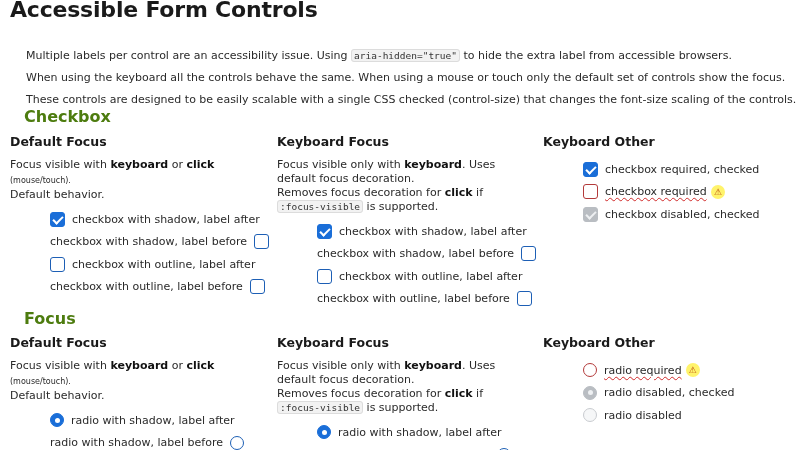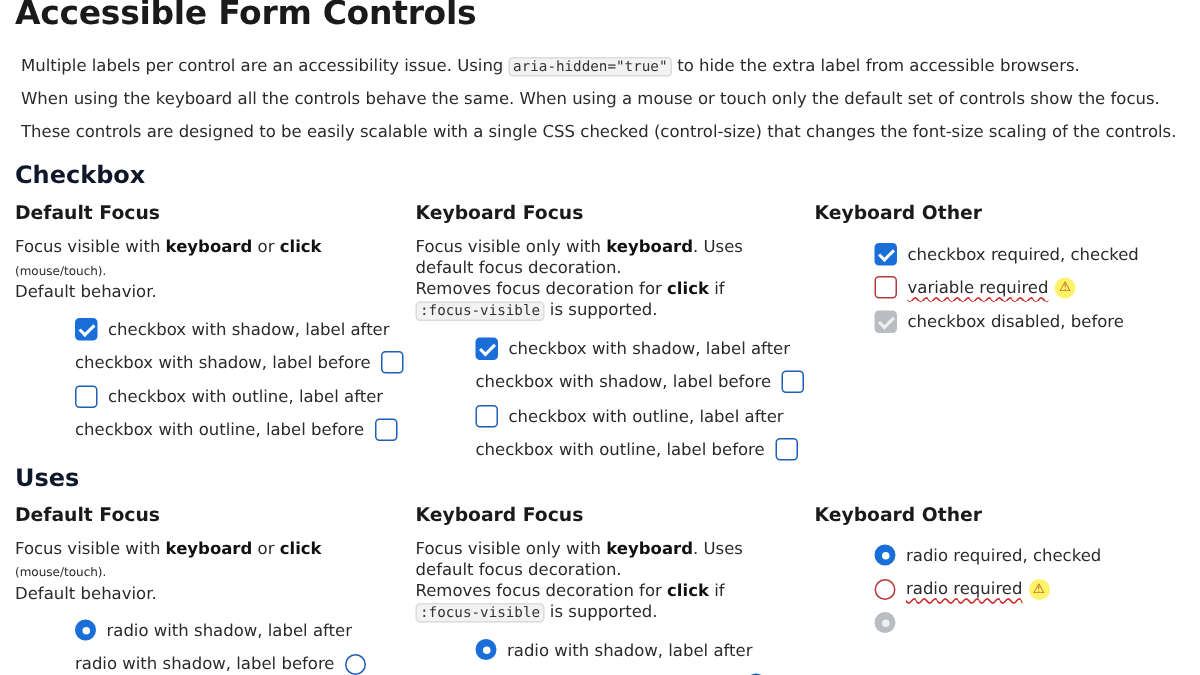--- a/index.html
+++ b/index.html
@@ -6,27 +6,27 @@
   body {
     width: 800px; height: 450px; overflow: hidden;
     font-family: "DejaVu Sans", "Liberation Sans", sans-serif;
     color: #222222;
     position: relative;
   }
   h1 {
     position: absolute; left: 10px; top: -3px; margin: 0;
     font-size: 22px; font-weight: bold; color: #1a1a1a; letter-spacing: -0.2px;
   }
-  .intro { position: absolute; left: 10px; font-size: 11px; color: #2a2a2a; margin: 4px; white-space: nowrap; }
+  .intro { position: absolute; left: 10px; font-size: 11px; color: #2a2a2a; margin: 16px; white-space: nowrap; }
   code {
     font-family: "DejaVu Sans Mono", "Liberation Mono", monospace;
     font-size: 9.5px; background: #f2f2f2; border: 1px solid #dcdcdc;
     border-radius: 3px; padding: 0 2px; color: #333;
   }
-  h2 { position: absolute; left: 10px; margin: 0; font-size: 16px; font-weight: bold; color: #0f172a; }
+  h2 { position: absolute; left: 24px; margin: 0; font-size: 16px; font-weight: bold; color: #4d7c0f; }
   .col { position: absolute; width: 250px; }
   .col h3 { margin: 0 0 9px 0; font-size: 12.5px; font-weight: bold; color: #1a1a1a; }
   .desc { font-size: 11px; line-height: 14px; margin: 0 0 6px 0; color: #2a2a2a; }
   .desc b { color: #111; }
   .small { font-size: 8px; }
   .row { display: flex; align-items: center; height: 22.5px; font-size: 11px; color: #2a2a2a; white-space: nowrap; padding-left: 40px; }
   .row .lbl { margin: 0 7px; }
   .row .lbl.before { margin-left: 0; }
   .row .lbl.after { margin-right: 0; }
   .box {
@@ -122,30 +122,30 @@
 </div>
 
 <div class="col" style="left:543px; top:134px">
   <h3>Keyboard Other</h3>
   <label class="row">
       <span class="box checked"></span>
       <span class="lbl after">checkbox required, checked</span>
     </label>
   <label class="row">
       <span class="box invalid"></span>
-      <span class="lbl after wavy">variable required</span>
+      <span class="lbl after wavy">checkbox required</span>
       <span class="warn">⚠</span>
     </label>
   <label class="row">
       <span class="box dis-checked"></span>
-      <span class="lbl after">checkbox disabled, before</span>
+      <span class="lbl after">checkbox disabled, checked</span>
     </label>
 </div>
 
-<h2 style="top:309px">Uses</h2>
+<h2 style="top:309px">Focus</h2>
 
 <div class="col" style="left:10px; top:335px">
   <h3>Default Focus</h3>
   <p class="desc"><span>Focus visible with </span><b>keyboard</b><span> or </span><b>click</b><span class="small"> (mouse/touch).</span><br><span>Default behavior.</span></p>
   <label class="row">
       <span class="radio checked"></span>
       <span class="lbl after">radio with shadow, label after</span>
     </label>
   <label class="row">
       <span class="lbl before">radio with shadow, label before</span>
@@ -163,24 +163,25 @@
     </label>
   <label class="row">
       <span class="lbl before">radio with shadow, label before</span>
       <span class="radio"></span>
     </label>
 </div>
 
 <div class="col" style="left:543px; top:335px">
   <h3>Keyboard Other</h3>
   <label class="row">
-      <span class="radio checked"></span>
-      <span class="lbl after">radio required, checked</span>
-    </label>
-  <label class="row">
       <span class="radio invalid"></span>
       <span class="lbl after wavy">radio required</span>
       <span class="warn">⚠</span>
     </label>
   <label class="row">
       <span class="radio dis-checked"></span>
+      <span class="lbl after">radio disabled, checked</span>
+    </label>
+  <label class="row">
+      <span class="radio disabled"></span>
+      <span class="lbl after">radio disabled</span>
     </label>
 </div>
 
 </body></html>

